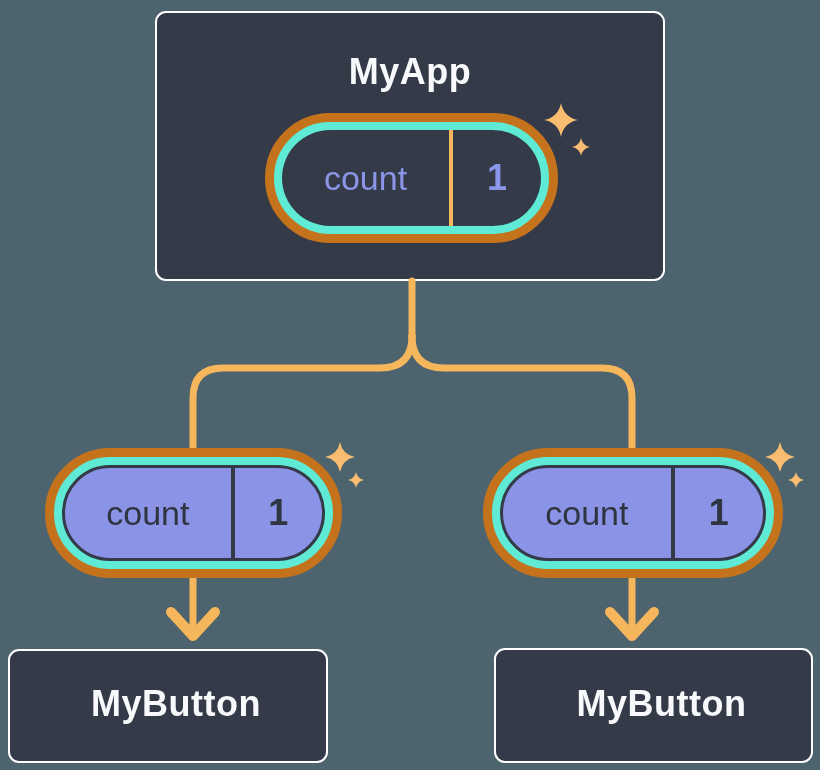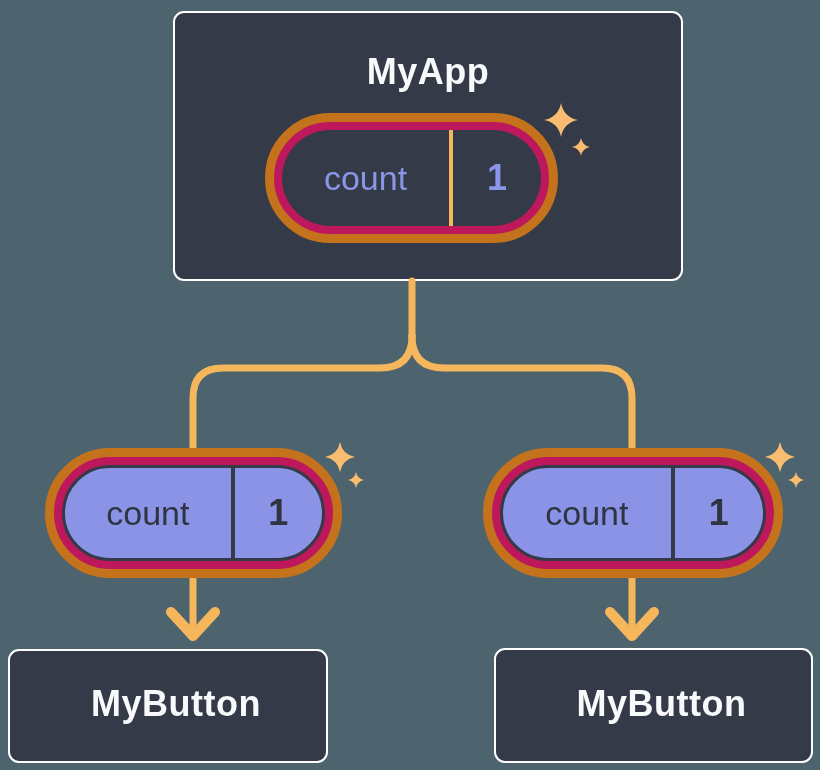--- a/index.html
+++ b/index.html
@@ -14,42 +14,42 @@
   }
 
   
   .node {
     position: absolute;
     background: #343a47;
     border: 2px solid #ffffff;
     border-radius: 11px;
     box-sizing: border-box;
   }
-  .node--root   { left:155px; top:11px;  width:510px; height:270px;margin-left:18px; }
+  .node--root   { left:155px; top:11px;  width:510px; height:270px; }
   .node--child1 { left:8px;   top:649px; width:320px; height:114px; }
   .node--child2 { left:494px; top:648px; width:319px; height:115px; }
 
   .node-title {
     color: #f7f9fb;
     font-size: 36px;
     font-weight: 600;
     letter-spacing: 0.5px;
     text-align: center;
   }
   .node--root .node-title { margin-top: 38px; }
   .node--child1 .node-title, .node--child2 .node-title {
     position: absolute; left:0; right:0; top:50%; transform: translateY(-54%); margin-left: 16px;
   }
 
   
   .pill {
     position: absolute;
     box-sizing: border-box;
     border: 9px solid #c4731c;       
-    background: #be185d;             
+    background: #5eead4;             
     border-radius: 70px;
     padding: 8px;
     display: flex;
     z-index: 3;
   }
   .pill--root  { left:265px; top:113px; width:293px; height:130px; }
   .pill--left  { left:45px;  top:448px; width:297px; height:130px; }
   .pill--right { left:483px; top:448px; width:300px; height:130px; }
 
   .pill-core {

